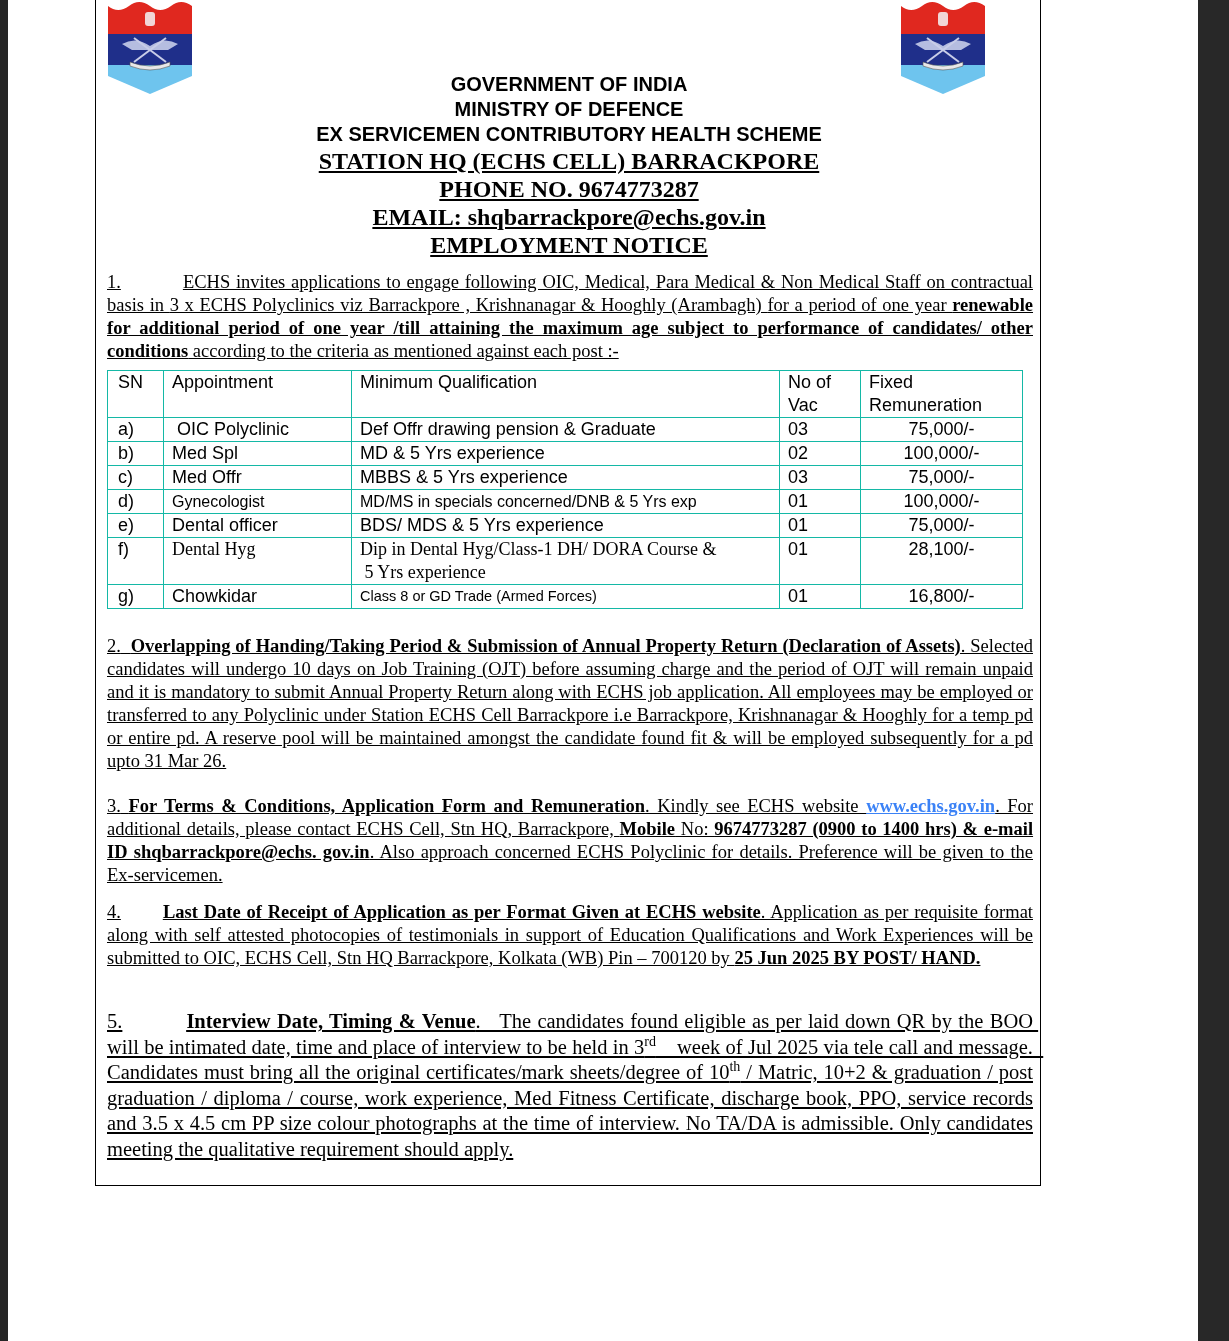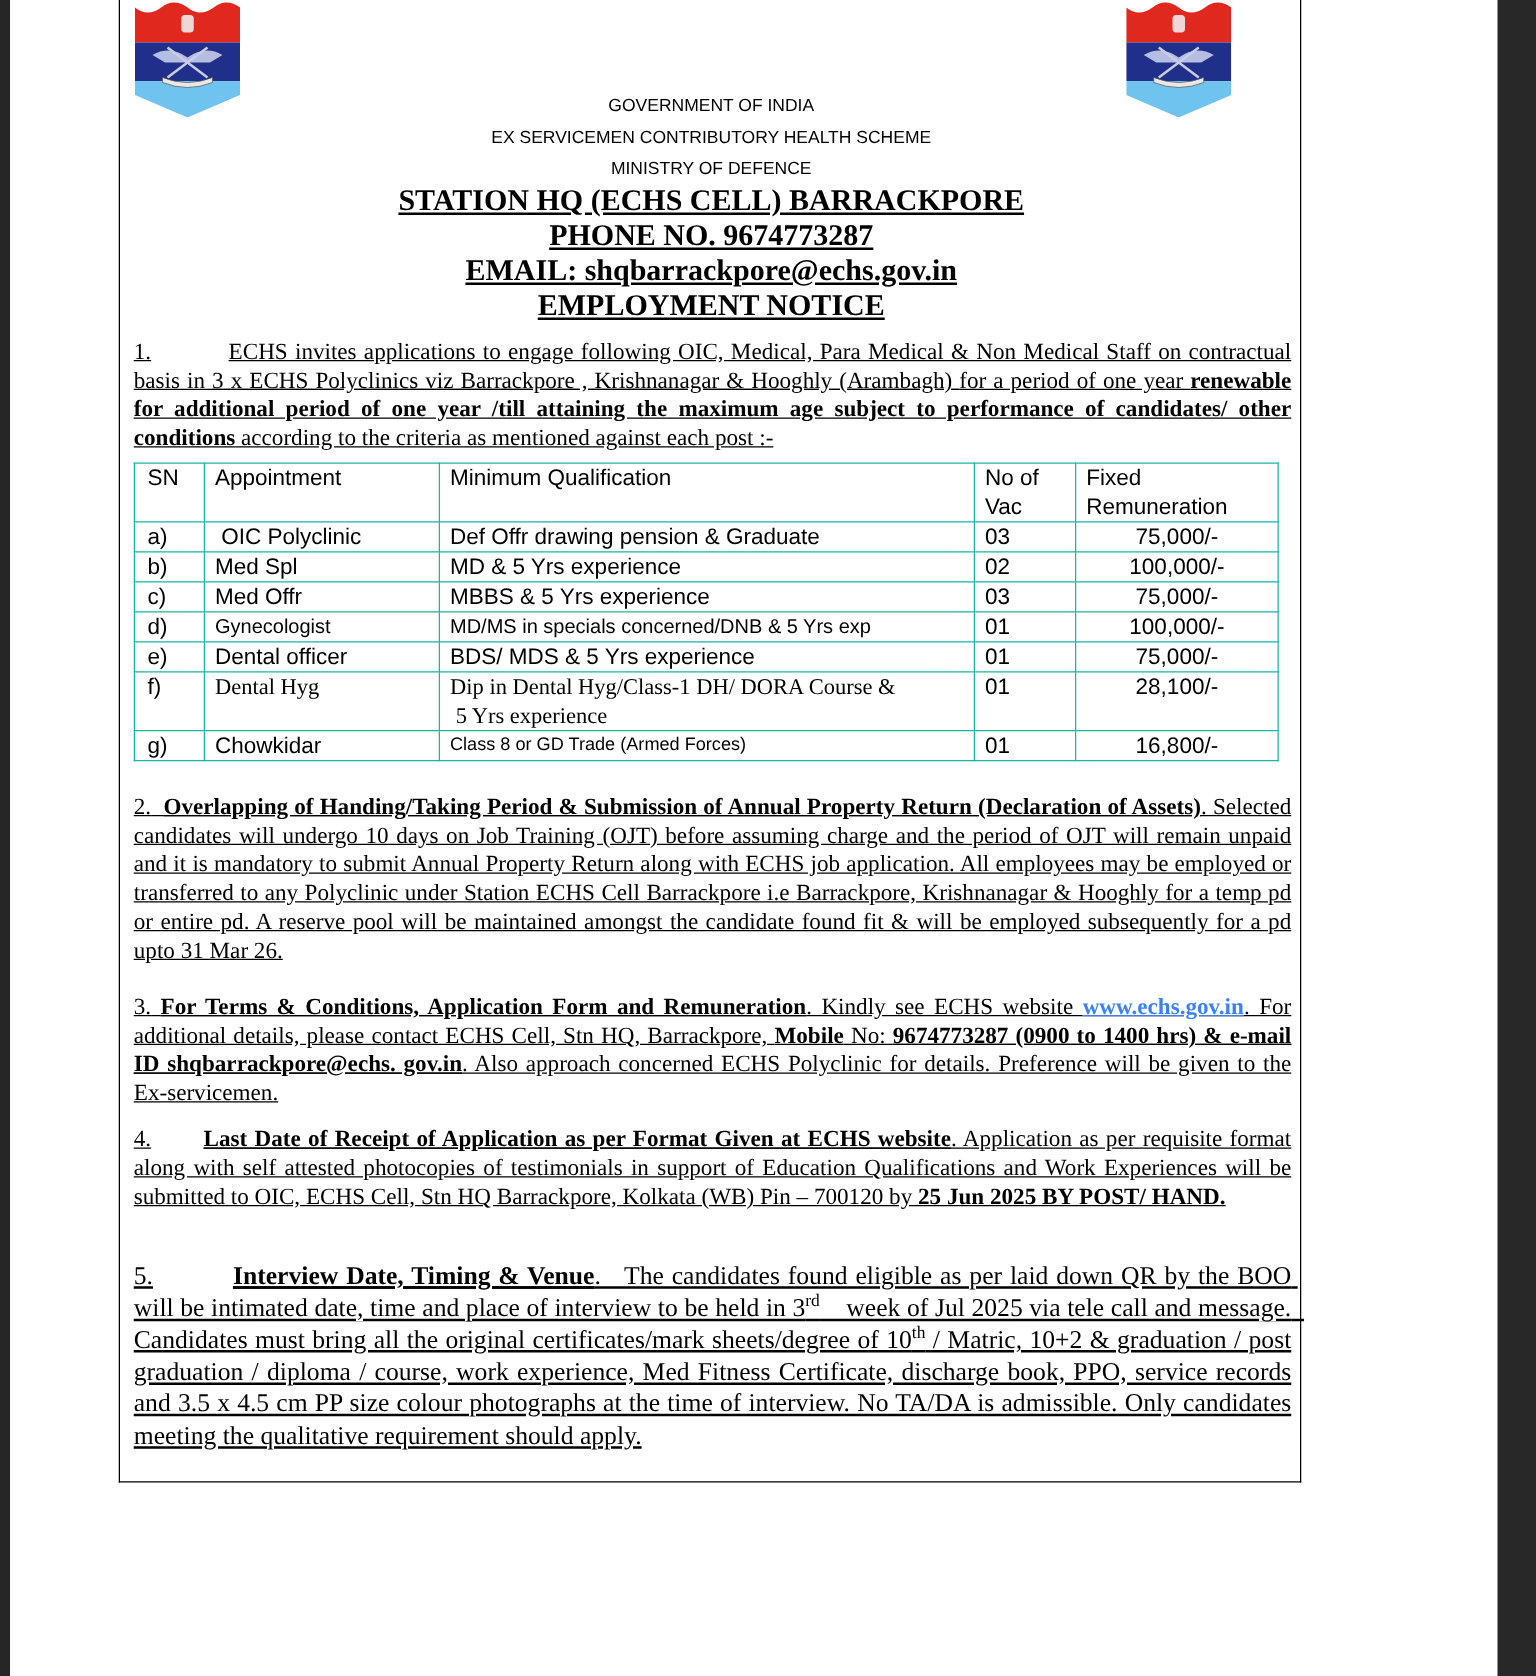--- a/index.html
+++ b/index.html
@@ -11,21 +11,21 @@
   .edge-left { position: absolute; left: 0; top: 0; width: 8px; height: 1341px; background: #262626; }
   .edge-right { position: absolute; left: 1198px; top: 0; width: 31px; height: 1341px; background: #282828; }
   .frame {
     position: absolute; left: 95px; top: -2px; width: 946px; height: 1188px;
     border: 1px solid #000; border-top: none; box-sizing: border-box;
   }
   .emblem { position: absolute; top: 0; width: 84px; height: 94px; }
   .emblem.left { left: 108px; }
   .emblem.right { left: 901px; }
   .header { position: absolute; left: 96px; top: 72px; width: 946px; text-align: center; }
-  .h-sans { font-family: "Liberation Sans", sans-serif; font-weight: normal; font-size: 14px; line-height: 25px; }
+  .h-sans { font-family: "Liberation Sans", sans-serif; font-weight: bold; font-size: 20px; line-height: 25px; }
   .h-serif { font-family: "Liberation Serif", serif; font-weight: bold; font-size: 24px; line-height: 28px; text-decoration: underline; }
   .content { position: absolute; left: 107px; width: 926px; font-size: 18.5px; line-height: 23px; text-align: justify; text-decoration: underline; }
   .p1 { top: 271px; }
   .p2 { top: 635px; }
   .p3 { top: 795px; }
   .p4 { top: 901px; }
   .p5 { top: 1009px; font-size: 20.5px; line-height: 25.5px; }
   .b { font-weight: bold; }
   .u { text-decoration: underline; }
   .link { color: #3b82f6; text-decoration: underline; font-weight: bold; }
@@ -72,22 +72,22 @@
   <path d="M0 65 L84 65 L84 76 L42 94 L0 76 Z" fill="#6ec4ee"></path>
   <rect x="37" y="12" width="10" height="14" rx="3" fill="#f1d6d6"></rect>
   <path d="M14 44 Q28 36 42 46 Q56 36 70 44 L60 50 L42 50 L24 50 Z" fill="#b5bde0"></path>
   <line x1="26" y1="38" x2="58" y2="62" stroke="#c8cde8" stroke-width="2"></line>
   <line x1="58" y1="38" x2="26" y2="62" stroke="#c8cde8" stroke-width="2"></line>
   <path d="M22 62 Q42 70 62 62 L62 66 Q42 74 22 66 Z" fill="#e8e8e8" stroke="#555" stroke-width="0.6"></path>
 </svg>
 
 <div class="header">
   <div class="h-sans">GOVERNMENT OF INDIA</div>
+  <div class="h-sans">MINISTRY OF DEFENCE</div>
   <div class="h-sans">EX SERVICEMEN CONTRIBUTORY HEALTH SCHEME</div>
-  <div class="h-sans">MINISTRY OF DEFENCE</div>
   <div class="h-serif">STATION HQ (ECHS CELL) BARRACKPORE</div>
   <div class="h-serif">PHONE NO. 9674773287</div>
   <div class="h-serif">EMAIL:  shqbarrackpore@echs.gov.in</div>
   <div class="h-serif">EMPLOYMENT NOTICE</div>
 </div>
 
 <div class="content p1">
   <span>1.</span><span class="tab3"></span><span>ECHS invites applications to engage following  OIC, Medical, Para Medical &amp; Non Medical Staff on contractual basis in </span><span class="u">3 x  ECHS Polyclinics viz  Barrackpore , Krishnanagar &amp; Hooghly (Arambagh) </span><span> for a period of one year </span><span class="b">renewable for additional period of one year /till attaining the maximum age subject to performance of candidates/ other conditions</span><span> according to the criteria as mentioned against each post :-</span>
 </div>
 

